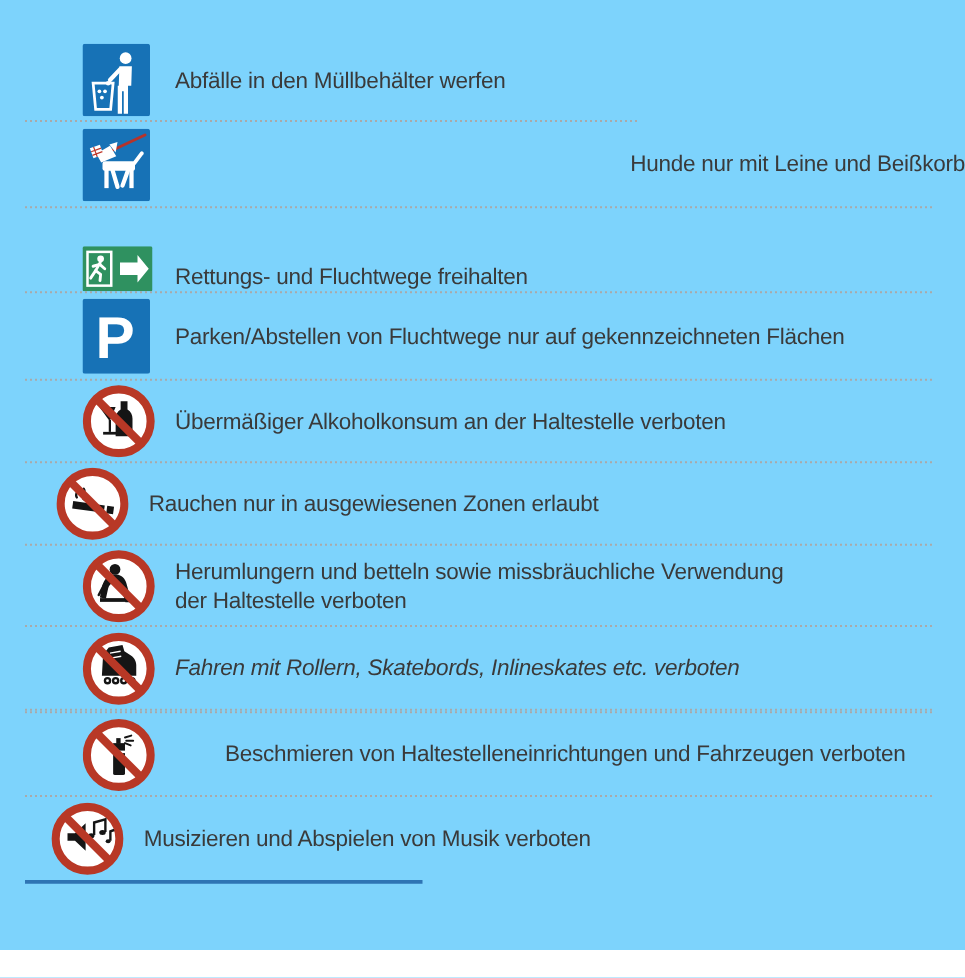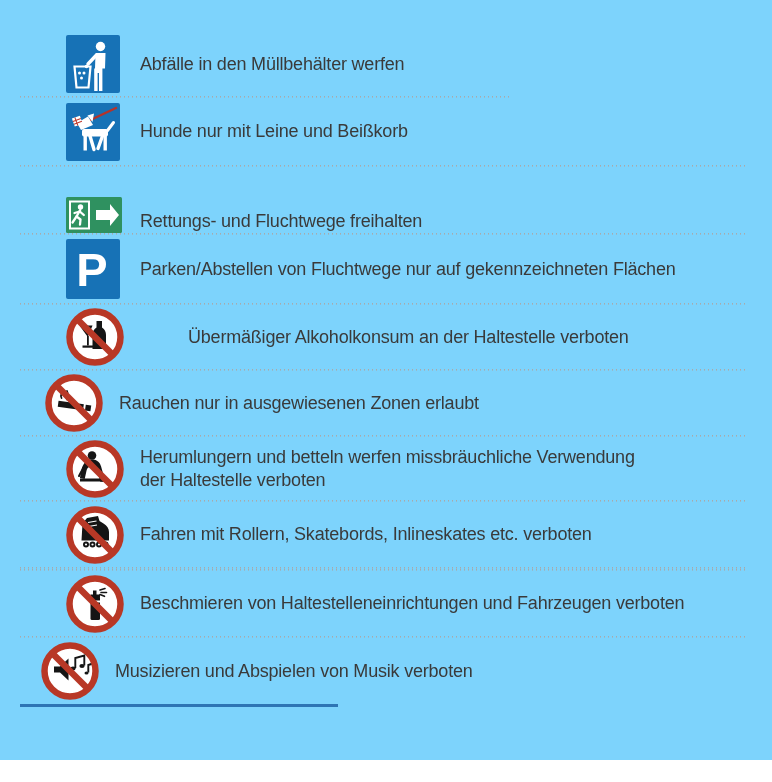--- a/index.html
+++ b/index.html
@@ -50,21 +50,21 @@
         <path d="M8.5 31.5 H24.5 L22.5 52.5 H10.5 Z" fill="none" stroke="#fff" stroke-width="2.2"></path>
         <circle cx="13.5" cy="38" r="1.5" fill="#fff"></circle>
           <circle cx="18" cy="38" r="1.5" fill="#fff"></circle>
           <circle cx="15.5" cy="43" r="1.5" fill="#fff"></circle>
       </svg>
     </div>
     <div class="label">Abfälle in den Müllbehälter werfen</div>
   </div>
   <div class="sep short"></div>
 
-  <div class="row" style="height:67px;">
+  <div class="row" style="height:67px;justify-content:space-between;">
     <div class="icon-cell">
       <svg width="54" height="58" viewBox="0 0 54 58">
         <rect width="54" height="58" rx="2" class="f-blue"></rect>
         <path d="M50 5 L18 20" stroke="#b5332a" stroke-width="2.4" stroke-linecap="round"></path>
         <path d="M11 20 L22 13.5 L27 22 L15 27 Z" fill="#fff"></path>
         <path d="M21.5 12.5 L28 10.5 L26.5 19 Z" fill="#fff"></path>
         <rect x="16" y="26" width="26" height="7.5" rx="2" fill="#fff"></rect>
         <rect x="17.5" y="32" width="3.4" height="15.5" fill="#fff"></rect>
         <path d="M24 33 L28 46.5" stroke="#fff" stroke-width="3.4" stroke-linecap="round"></path>
         <rect x="37.5" y="32" width="3.4" height="15.5" fill="#fff"></rect>
@@ -103,21 +103,21 @@
     <div class="icon-cell">
       <svg width="54" height="60" viewBox="0 0 54 60">
         <rect width="54" height="60" rx="2" class="f-blue"></rect>
         <text x="26" y="47" text-anchor="middle" font-family="'Liberation Sans',sans-serif" font-size="47" font-weight="bold" fill="#fff">P</text>
       </svg>
     </div>
     <div class="label">Parken/Abstellen von Fluchtwege nur auf gekennzeichneten Flächen</div>
   </div>
   <div class="sep"></div>
 
-  <div class="row" style="height:64px;gap:48px;">
+  <div class="row" style="height:64px;">
     <div class="icon-cell">
       <svg width="58" height="58" viewBox="0 0 58 58">
         <circle cx="29" cy="29" r="25.5" class="ring"></circle>
         <path d="M13.5 17.5 h13 L21.8 29 Z" fill="#151515"></path>
         <rect x="21" y="28" width="1.8" height="9.5" fill="#151515"></rect>
         <rect x="16.5" y="37.5" width="10.5" height="2.2" fill="#151515"></rect>
         <path d="M30.5 13 h5.5 v6.5 c2.8 1.8 4 4.2 4 7.5 V41 H26.5 V27 c0-3.3 1.2-5.7 4-7.5 Z" fill="#151515"></path>
         <line x1="11.5" y1="11.5" x2="46.5" y2="46.5" class="slash"></line>
       </svg>
     </div>
@@ -150,26 +150,26 @@
         <circle cx="29" cy="29" r="25.5" class="ring"></circle>
         <g fill="#151515">
           <circle cx="26" cy="15.5" r="4.3"></circle>
           <path d="M23.5 19.5 c-4.5 1.5 -7 5.5 -8 10.5 l-1.6 8 4.8 1 1.8 -8.3 c.5 -2 1.6 -3.5 3.4 -4.2 l6.8 2.6 3.6 12.6 5 0 -4.2 -15.2 c-1 -3.8 -3.8 -6.5 -7.8 -7 Z"></path>
           <rect x="14" y="38.5" width="25" height="3"></rect>
         </g>
         <path d="M17.5 27.5 L13 36" stroke="#151515" stroke-width="2" stroke-linecap="round"></path>
         <line x1="11.5" y1="11.5" x2="46.5" y2="46.5" class="slash"></line>
       </svg>
     </div>
-    <div class="label">Herumlungern und betteln werfen missbräuchliche Verwendung
+    <div class="label">Herumlungern und betteln sowie missbräuchliche Verwendung
 der Haltestelle verboten</div>
   </div>
   <div class="sep"></div>
 
-  <div class="row" style="height:65px;">
+  <div class="row" style="height:65px;font-style:italic;">
     <div class="icon-cell">
       <svg width="58" height="58" viewBox="0 0 58 58">
         <circle cx="29" cy="29" r="25.5" class="ring"></circle>
         <g fill="#151515">
           <path d="M21 12 l11 -2 1.5 5 4 2.5 c3.5 2 5.5 5 5.5 8.5 V34.5 H15.5 l1 -17 Z"></path>
           <circle cx="20" cy="38.5" r="3"></circle>
             <circle cx="26.5" cy="38.5" r="3"></circle>
             <circle cx="33" cy="38.5" r="3"></circle>
             <circle cx="39.5" cy="38.5" r="3"></circle>
         </g>
@@ -182,21 +182,21 @@
         <path d="M22 16.5 l8.5 -1.5 M22.5 20.5 l8.5 -1.5" stroke="#fff" stroke-width="1.2"></path>
         <line x1="11.5" y1="11.5" x2="46.5" y2="46.5" class="slash"></line>
       </svg>
     </div>
     <div class="label">Fahren mit Rollern, Skatebords, Inlineskates etc. verboten</div>
   </div>
   <div class="sep"></div>
 
   <div class="sep"></div>
 
-  <div class="row" style="height:65px;">
+  <div class="row" style="height:65px;gap:40px;">
     <div class="icon-cell">
       <svg width="58" height="58" viewBox="0 0 58 58">
         <circle cx="29" cy="29" r="25.5" class="ring"></circle>
         <g fill="#151515">
           <rect x="24.5" y="21" width="9.5" height="24" rx="1.5"></rect>
           <rect x="27" y="15.5" width="3.5" height="4.5"></rect>
           <rect x="24.5" y="19.5" width="9.5" height="3"></rect>
         </g>
         <rect x="24.5" y="25.5" width="9.5" height="2" fill="#fff"></rect>
         <g stroke="#151515" stroke-width="1.6" stroke-linecap="round">

